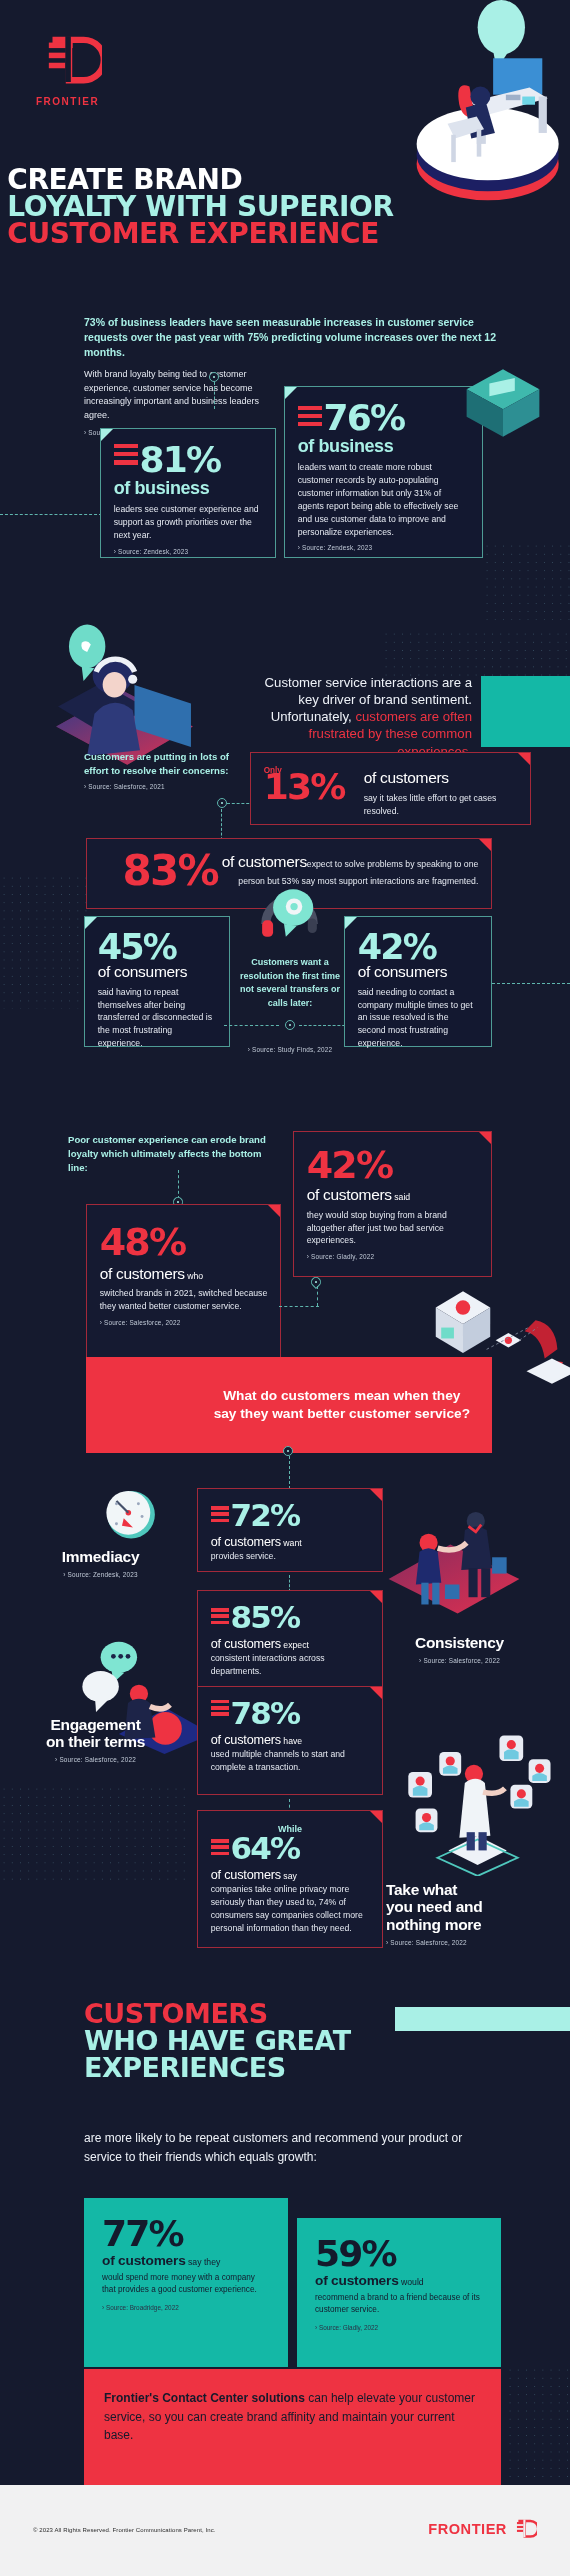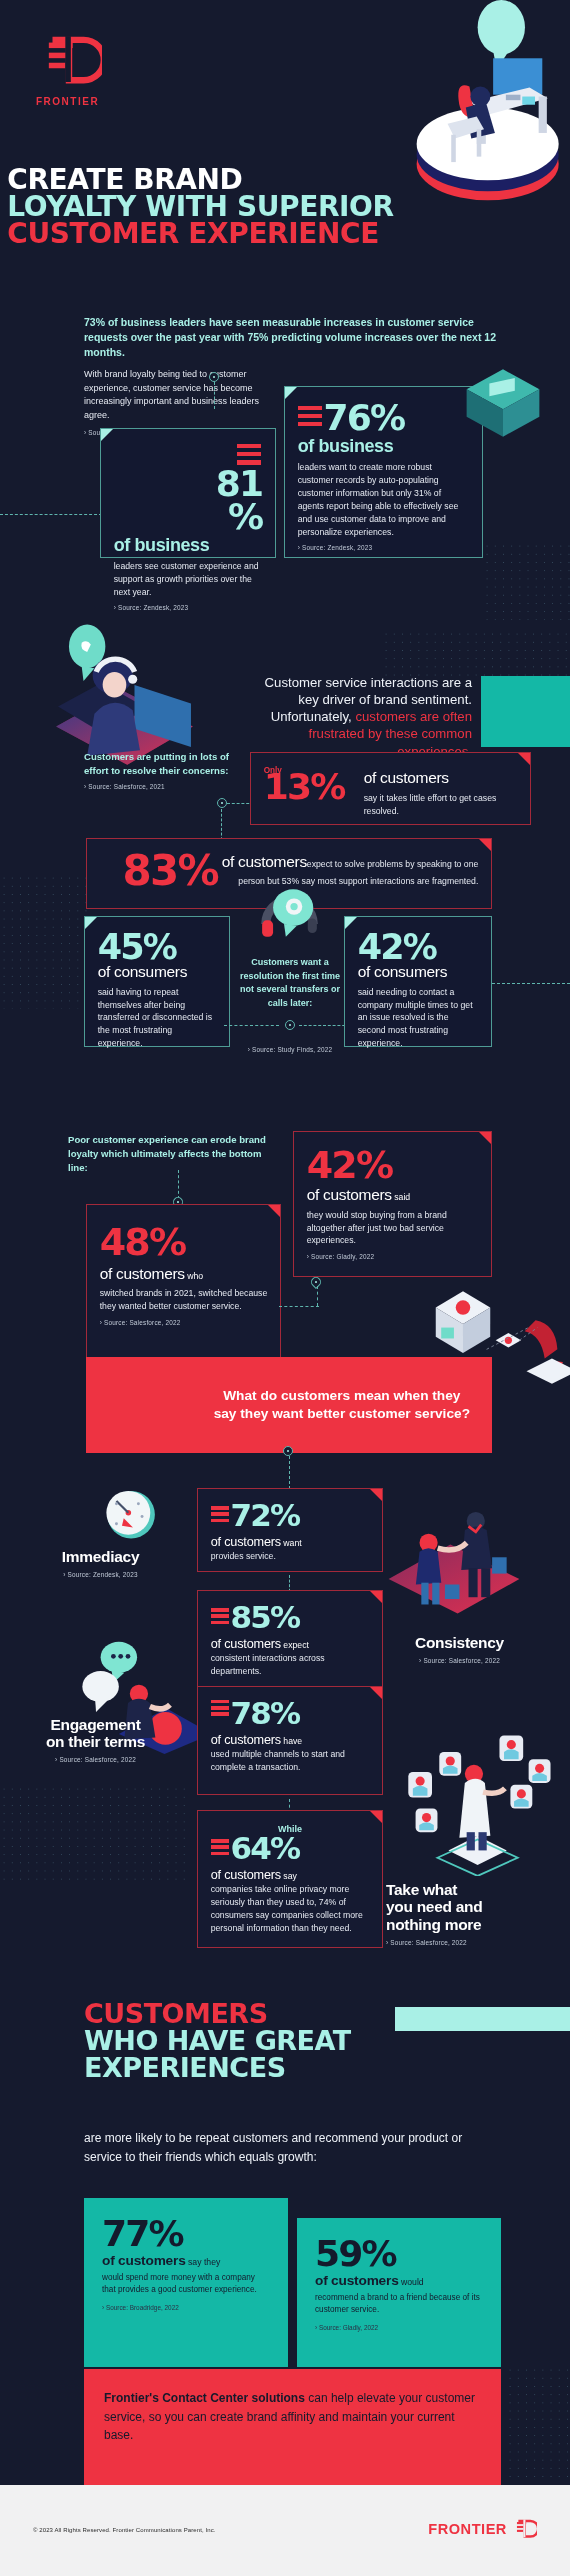--- a/index.html
+++ b/index.html
@@ -244,21 +244,21 @@
     <span>With brand loyalty being tied to customer experience, customer service has become increasingly important and business leaders agree.</span>
     <div class="src">Source: Zendesk, 2023</div>
   </div>
 
   <div class="node" style="left:209px; top:372px;"></div>
   <div class="dotline-v" style="left:214px; top:382px; height:27px;"></div>
   <div class="dotline-h" style="left:0px; top:514px; width:102px;"></div>
   <div class="dotline-h" style="left:157px; top:514px; width:12.7px;"></div>
 
   <div class="card-teal" style="left:100px; top:428px; width:176px; height:130px;">
-    <div style="display:flex; align-items:flex-end;flex-direction:column;">
+    <div style="display:flex; align-items:flex-start;">
       <span class="bars">
           <i></i>
           <i></i>
           <i></i>
         </span>
       <span class="bigno n-teal" style="font-size:36px;">81</span>
         <span class="bigno n-teal pct" style="font-size:36px;">%</span>
     </div>
     <div class="lbl-teal-lg">of business</div>
     <div class="body-wt">leaders see customer experience and support as growth priorities over the next year.</div>

